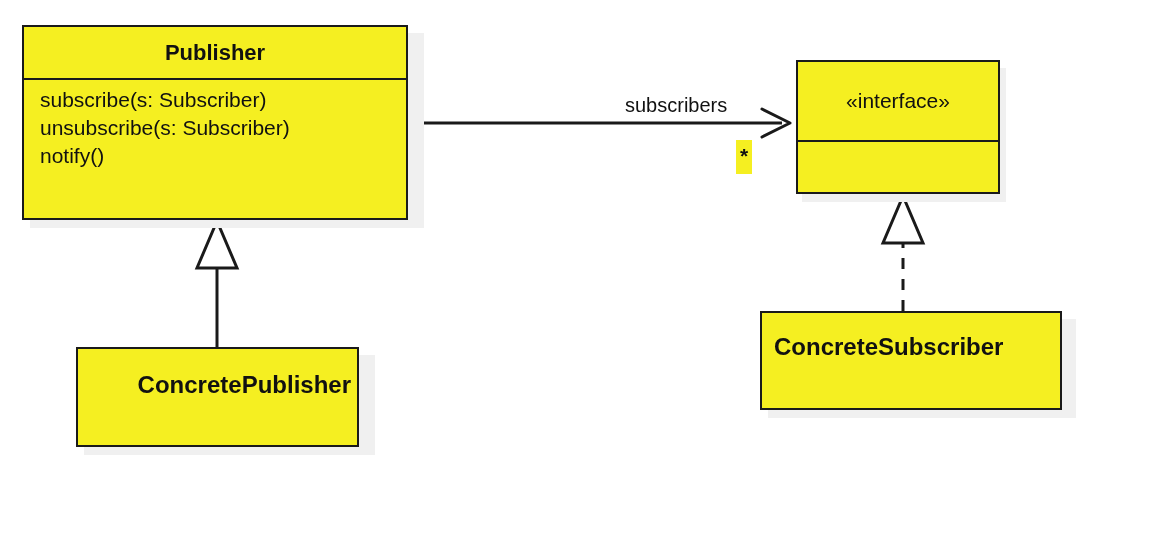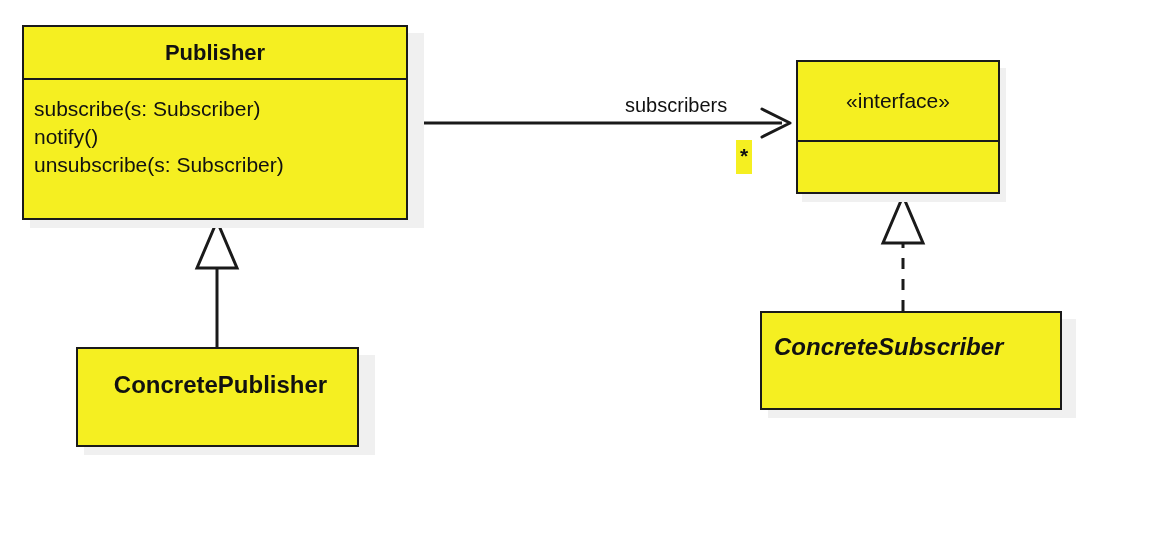--- a/index.html
+++ b/index.html
@@ -61,21 +61,21 @@
     font-size: 22px;
     font-weight: bold;
     color: #111;
     line-height: 1.15;
   }
   .class-name.big {
     font-size: 24px;
   }
   .box-compartment {
     box-sizing: border-box;
-    padding: 6px 10px 4px 10px;
+    padding: 6px 10px 4px 16px;
     display: flex;
     flex-direction: column;
     justify-content: flex-start;
   }
   .member {
     font-size: 21px;
     color: #111;
     line-height: 1.33;
     white-space: nowrap;
   }
@@ -118,45 +118,45 @@
       <line x1="217" y1="347" x2="217" y2="268" stroke="#1a1a1a" stroke-width="3"></line>
       <polygon points="217,221 237,268 197,268" fill="#ffffff" stroke="#1a1a1a" stroke-width="3" stroke-linejoin="miter"></polygon>
     </g>
 
     <g>
       <line x1="903" y1="311" x2="903" y2="243" stroke="#1a1a1a" stroke-width="3" stroke-dasharray="11,10"></line>
       <polygon points="903,196 923,243 883,243" fill="#ffffff" stroke="#1a1a1a" stroke-width="3" stroke-linejoin="miter"></polygon>
     </g>
   </svg>
 
-  <div class="uml-box" style="left:22px; top:25px; width:386px; height:195px;gap:9px;">
+  <div class="uml-box" style="left:22px; top:25px; width:386px; height:195px;">
     <div class="box-header divided" style="height:53px;">
       <div class="class-name">Publisher</div>
     </div>
     <div class="box-compartment" style="flex:1;">
       <div class="member">subscribe(s: Subscriber)</div>
+      <div class="member">unsubscribe(s: Subscriber)</div>
       <div class="member">notify()</div>
-      <div class="member">unsubscribe(s: Subscriber)</div>
     </div>
   </div>
 
   <div class="uml-box" style="left:796px; top:60px; width:204px; height:134px;">
     <div class="box-header divided" style="height:80px;">
       <div class="stereotype">«interface»</div>
     </div>
   </div>
 
   <div class="uml-box" style="left:76px; top:347px; width:283px; height:100px;">
-    <div class="box-header" style="height:52px; align-items:center; padding-left:12px; justify-content:flex-end;">
+    <div class="box-header" style="height:52px; align-items:flex-end; padding-left:12px; justify-content:flex-end;">
       <div class="class-name big">ConcretePublisher</div>
     </div>
     <div class="box-compartment" style="flex:1;"></div>
   </div>
 
-  <div class="uml-box" style="left:760px; top:311px; width:302px; height:99px;font-style:italic;">
+  <div class="uml-box" style="left:760px; top:311px; width:302px; height:99px;">
     <div class="box-header" style="height:50px; align-items:flex-start; padding-left:12px; justify-content:flex-end;">
       <div class="class-name big">ConcreteSubscriber</div>
     </div>
     <div class="box-compartment" style="flex:1;"></div>
   </div>
 
   <div class="edge-label" style="left:625px; top:94px;">subscribers</div>
 
   <div class="multiplicity" style="left:736px; top:140px;">*</div>
 

